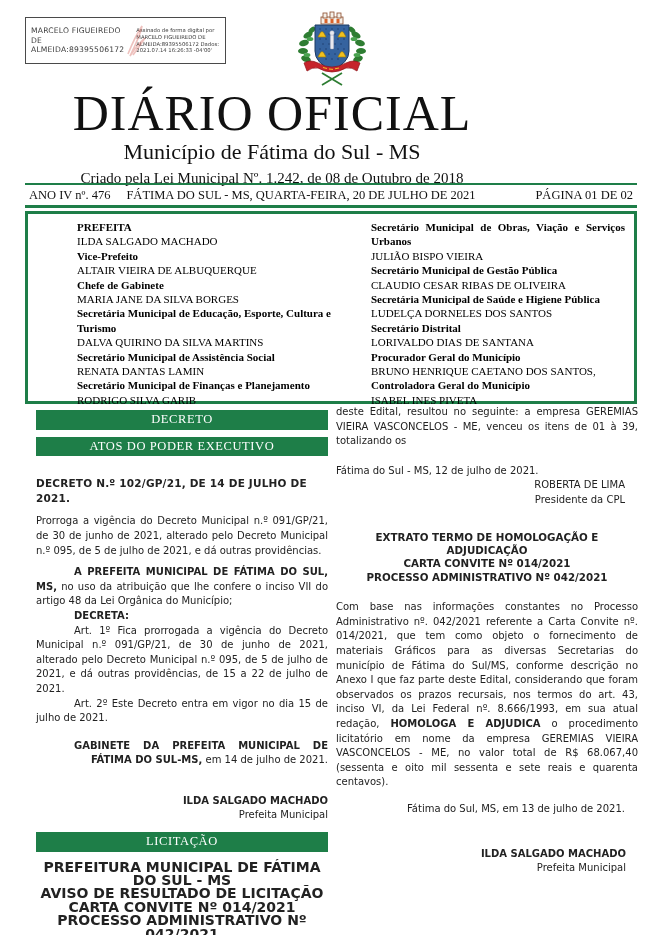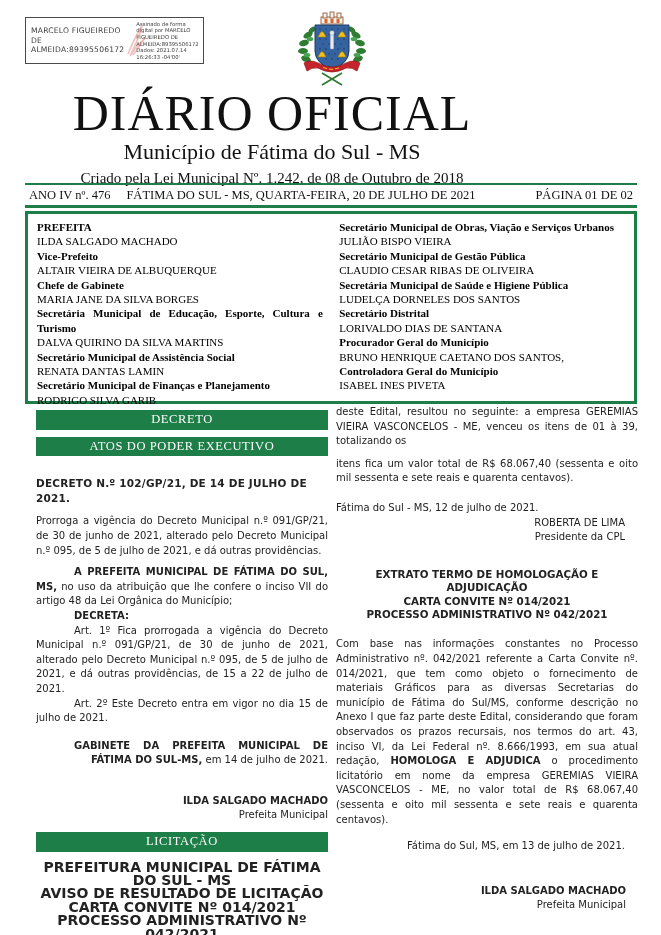--- a/index.html
+++ b/index.html
@@ -4,21 +4,21 @@
 <style>
   * { margin:0; padding:0; box-sizing:border-box; }
   html,body { background:#ffffff; }
   .page {
     position:relative; width:661px; height:935px; background:#fff;
     font-family:"DejaVu Sans", sans-serif; color:#1c1c1c; overflow:hidden;
   }
 
   
   .sig-box {
-    position:absolute; left:25px; top:17px; width:179px; height:47px;
+    position:absolute; left:25px; top:17px; width:201px; height:47px;
     border:1.5px solid #4a4a4a; display:flex; align-items:center; padding:8px 5px;
   }
   .sig-box .signer {
     width:96px; font-size:7.6px; line-height:9.5px; color:#3c3c3c; letter-spacing:.2px;
   }
   .sig-box .flourish { position:absolute; left:98px; top:6px; opacity:.55; }
   .sig-box .details {
     margin-left:12px; width:86px; font-size:5.3px; line-height:6.6px; color:#3c3c3c;
   }
 
@@ -43,21 +43,21 @@
   }
   .edition-row .date { flex:1; margin-left:16px; }
 
   
   .officials {
     position:absolute; left:25px; top:211px; width:612px; height:193px;
     border:3px solid #1e7e48; padding:6px 9px 4px 9px;
     display:flex; justify-content:space-between;
     font-family:"Liberation Serif", serif; font-size:11px; line-height:14.4px; color:#000;
   }
-  .officials .ocol { width:48.6%; }
+  .officials .ocol { width:48.6%;margin-left:40px; }
   .officials .role { font-weight:bold; text-align:justify; }
   .officials .name { font-weight:normal; }
 
   
   .col { position:absolute; font-size:10px; line-height:14.6px; color:#222; }
   .col-left  { left:36px;  top:410px; width:292px; }
   .col-right { left:336px; top:405px; width:302px; }
 
   .banner {
     background:#1e7e48; color:#fff; text-align:center;
@@ -267,21 +267,20 @@
       <div>PROCESSO ADMINISTRATIVO Nº 042/2021</div>
     </div>
 
     <div class="lic-body just">
       <b class="b">O MUNICÍPIO DE FÁTIMA DO SUL,</b><span> Estado de Mato Grosso do Sul, através do presidente da Comissão Permanente de Licitação, torna público o resultado da licitação na modalidade Carta Convite nº 014/2021, que versa sobre o fornecimento de materiais Gráficos para as diversas Secretarias do município de Fátima do Sul/MS, conforme descrição no Anexo I que faz parte</span>
     </div>
   </div>
 
   <div class="col col-right">
     <div class="just">deste Edital, resultou no seguinte: a empresa GEREMIAS VIEIRA VASCONCELOS - ME, venceu os itens de 01 à 39, totalizando os</div>
-    <div class="just cont-para2">itens fica um valor total de R$ 68.067,40 (sessenta e oito mil sessenta e sete reais e quarenta centavos).</div>
 
     <div class="date-right-1">Fátima do Sul - MS, 12 de julho de 2021.</div>
     <div class="sig-cpl">
       <div>ROBERTA DE LIMA</div>
       <div>Presidente da CPL</div>
     </div>
 
     <div class="extrato-heading">
       <div>EXTRATO TERMO DE HOMOLOGAÇÃO E ADJUDICAÇÃO</div>
       <div>CARTA CONVITE Nº 014/2021</div>

